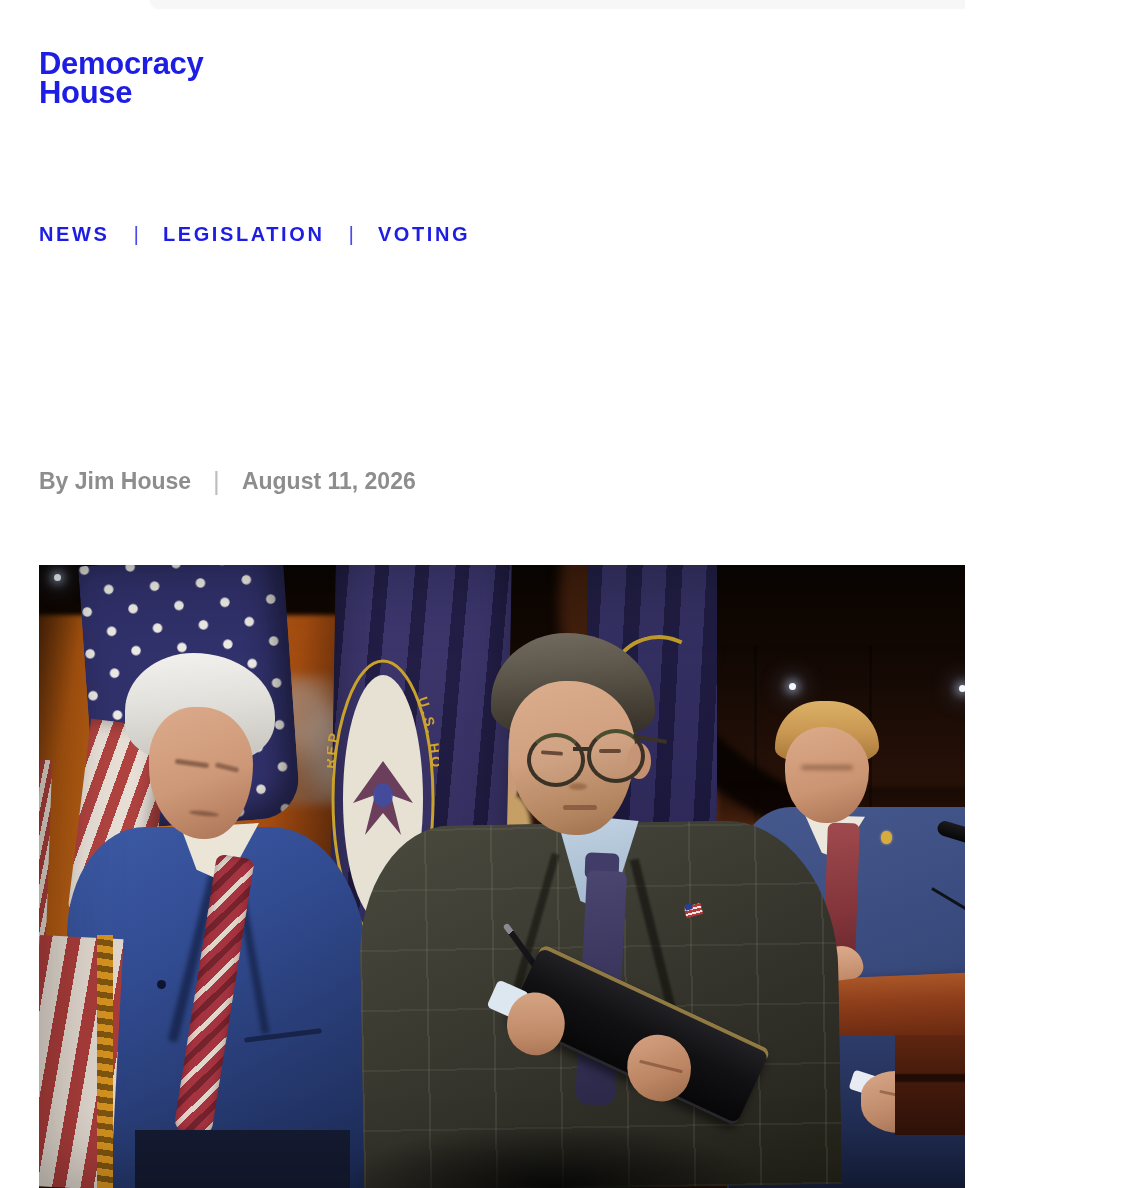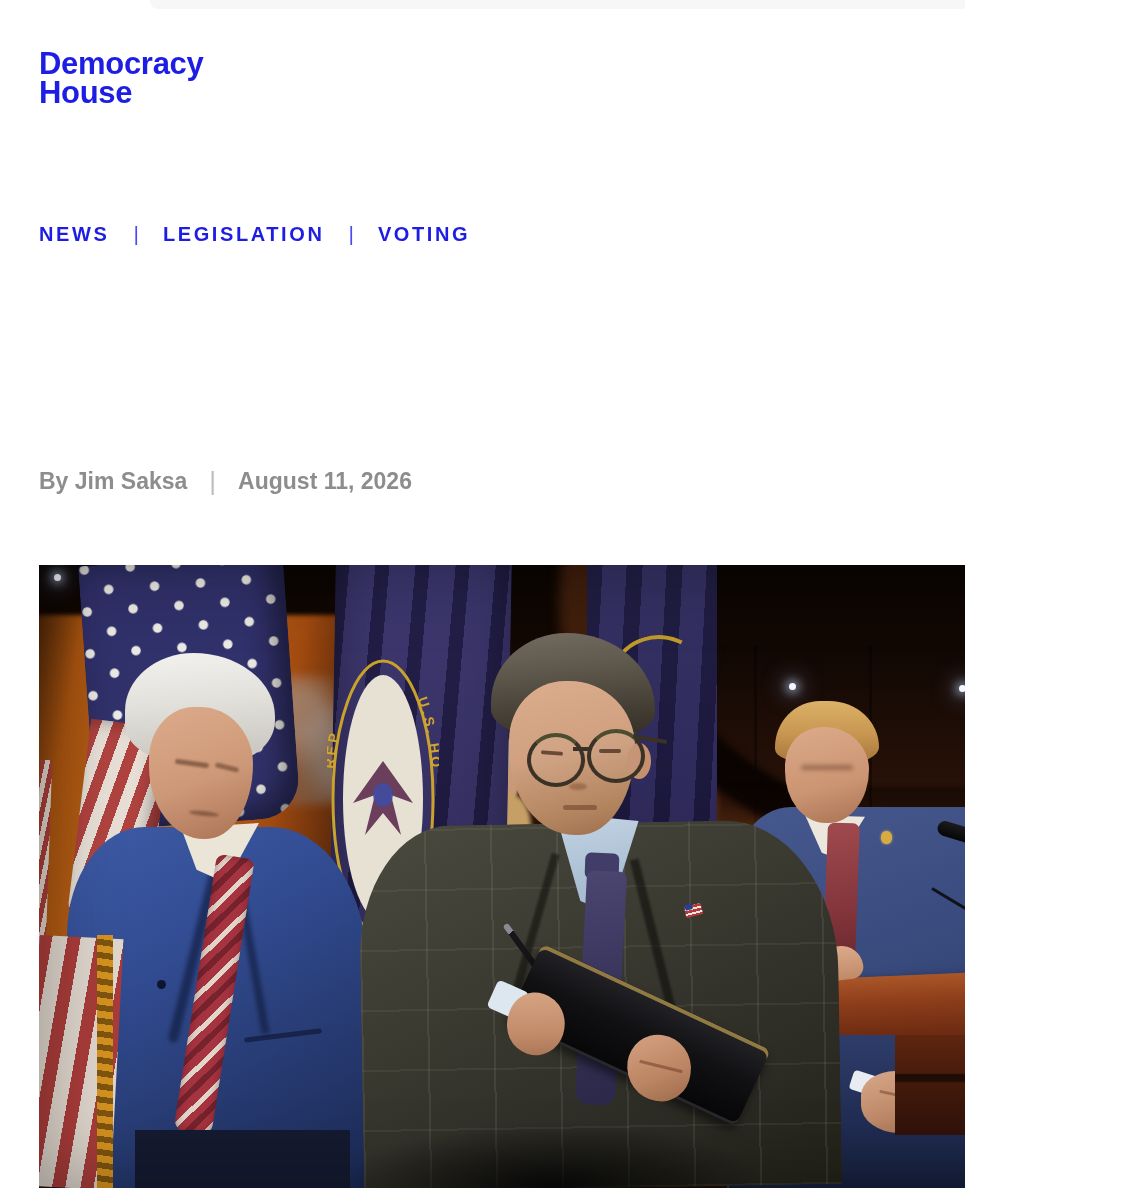--- a/index.html
+++ b/index.html
@@ -260,21 +260,21 @@
   <nav class="abs breadcrumb">
     <a>NEWS</a>
     <span class="crumb-sep">|</span>
     <a>LEGISLATION</a>
     <span class="crumb-sep">|</span>
     <a>VOTING</a>
   </nav>
 
 
   <div class="abs byline-row">
-    <span>By Jim Saksa</span>
+    <span>By Jim House</span>
     <span class="byline-sep">|</span>
     <span>August 11, 2026</span>
   </div>
 
   <div class="abs photo">
     <div class="abs ph-base"></div>
     <div class="abs ph-rightpanel"></div>
     <div class="abs ph-archglow"></div>
     <div class="abs ph-archdark"></div>
     <div class="abs ph-orangeleft"></div>

